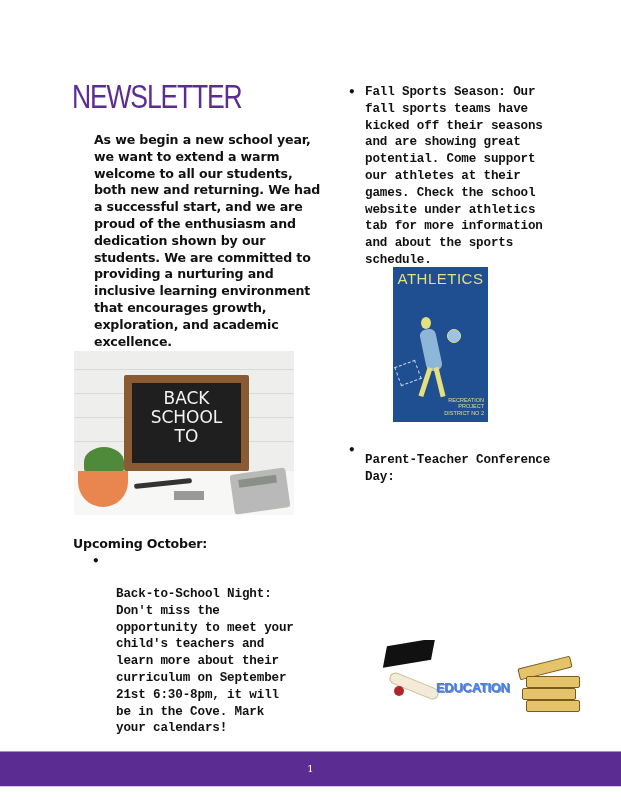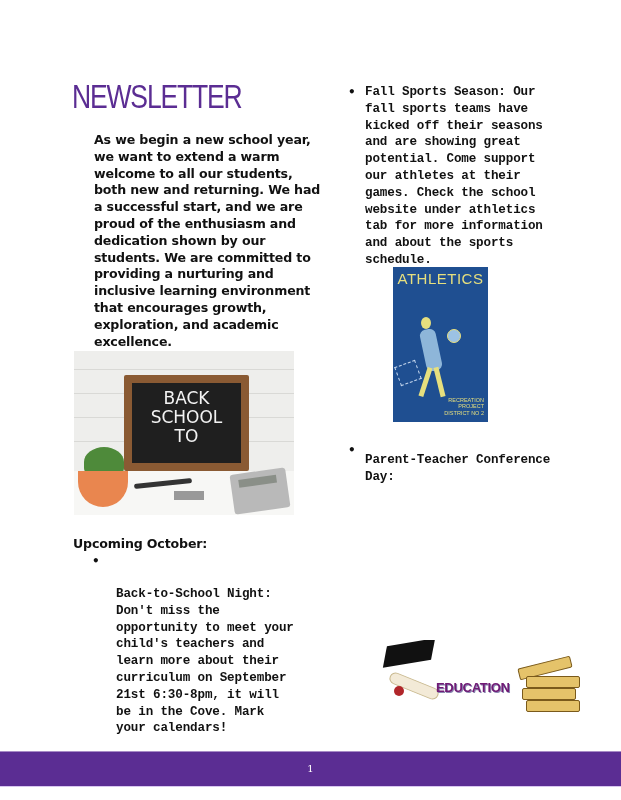--- a/index.html
+++ b/index.html
@@ -49,21 +49,21 @@
     .ath .leg1 { position: absolute; left: 30px; top: 100px; width: 5px; height: 30px; background: #e6df7e; transform: rotate(18deg); }
     .ath .leg2 { position: absolute; left: 44px; top: 100px; width: 5px; height: 30px; background: #e6df7e; transform: rotate(-14deg); }
     .ath .net { position: absolute; left: 4px; top: 96px; width: 22px; height: 20px; border: 1px dashed #c6d8ee; transform: rotate(-20deg); }
     .ath .sub { position: absolute; right: 4px; bottom: 6px; color: #e6df7e; font-family: "Liberation Sans", sans-serif; font-size: 5.5px; line-height: 6.5px; text-align: right; }
 
     
     .edu { left: 380px; top: 640px; width: 205px; height: 78px; background: #ffffff; }
     .edu .cap { position: absolute; left: 6px; top: 2px; width: 46px; height: 22px; background: #111; transform: skewX(-20deg) rotate(-10deg); }
     .edu .scroll { position: absolute; left: 8px; top: 40px; width: 52px; height: 12px; background: #f3ead7; border: 1px solid #c9b98f; border-radius: 6px; transform: rotate(22deg); }
     .edu .ribbon { position: absolute; left: 14px; top: 46px; width: 10px; height: 10px; background: #b1262a; border-radius: 50%; }
-    .edu .word { position: absolute; left: 56px; top: 40px; font-family: "Liberation Sans", sans-serif; font-weight: bold; font-size: 13px; color: #701a75; letter-spacing: -0.3px; text-shadow: 1px 1px 0 #8a86b0; }
+    .edu .word { position: absolute; left: 56px; top: 40px; font-family: "Liberation Sans", sans-serif; font-weight: bold; font-size: 13px; color: #3b82f6; letter-spacing: -0.3px; text-shadow: 1px 1px 0 #8a86b0; }
     .edu .book { position: absolute; width: 54px; height: 12px; background: #e5c36a; border: 1px solid #7a5a1b; border-radius: 2px; }
 
     .footer {
       position: absolute; left: 0; top: 751px; width: 621px; height: 36px;
       background: #5b2d93; border-top: 1px solid #a78bc6; border-bottom: 1px solid #d8c7f0;
     }
     .page-num { position: absolute; left: 0; right: 0; top: 11px; text-align: center; color: #ffffff;
       font-family: "DejaVu Serif", serif; font-size: 10px; }
   </style>
 </head>

